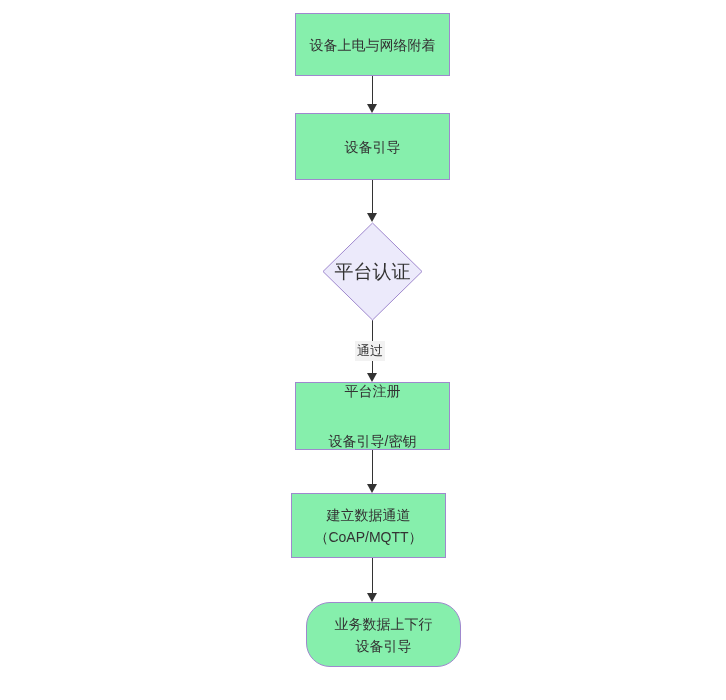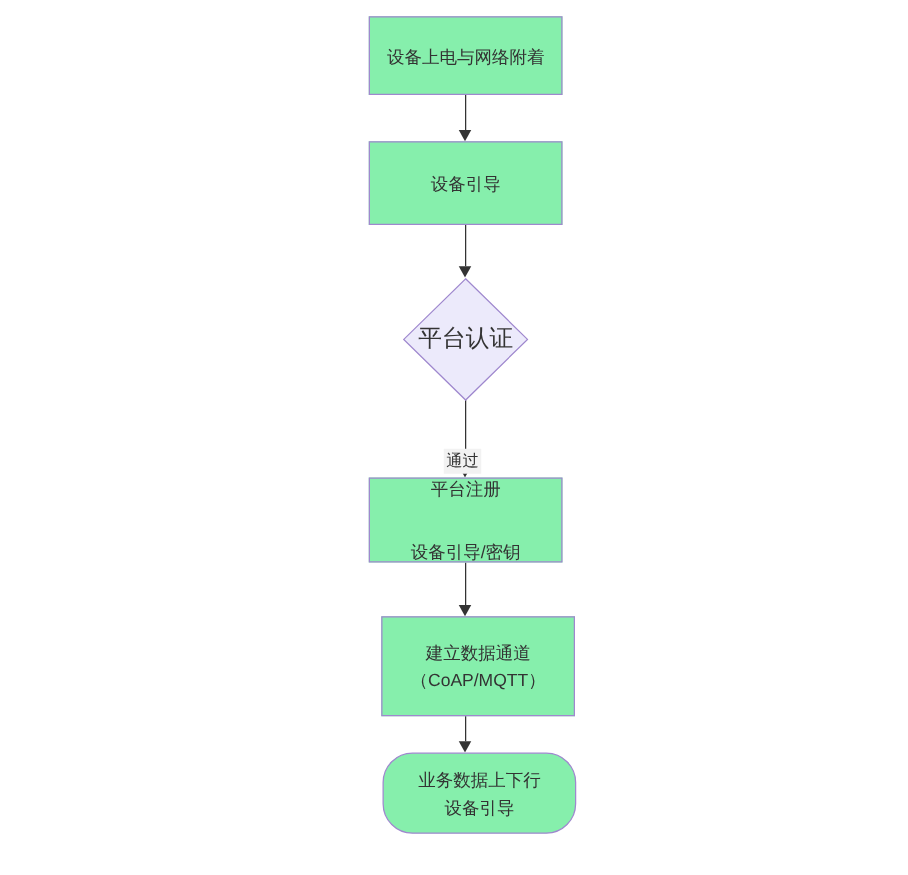--- a/index.html
+++ b/index.html
@@ -105,21 +105,21 @@
 
   <div class="edge" style="left:372px; top:180px; width:1px; height:42px;">
     <div class="edge-line" style="height:33px;"></div>
     <div class="arrow-head" style="top:33px;"></div>
   </div>
 
   <div class="edge" style="left:372px; top:320px; width:1px; height:62px;">
     <div class="edge-line" style="height:53px;"></div>
     <div class="arrow-head" style="top:53px;"></div>
   </div>
-  <div class="edge-label" style="left:355px; top:359px;font-family:Liberation Serif, serif;">通过</div>
+  <div class="edge-label" style="left:355px; top:341px;font-family:Liberation Serif, serif;">通过</div>
 
   <div class="edge" style="left:372px; top:450px; width:1px; height:43px;">
     <div class="edge-line" style="height:34px;"></div>
     <div class="arrow-head" style="top:34px;"></div>
   </div>
 
   <div class="edge" style="left:372px; top:558px; width:1px; height:44px;">
     <div class="edge-line" style="height:35px;"></div>
     <div class="arrow-head" style="top:35px;"></div>
   </div>
@@ -137,21 +137,21 @@
       <polygon points="50.5,1 100,49.5 50.5,98 1,49.5" fill="#ECEAFB" stroke="#9F88CE" stroke-width="1"></polygon>
     </svg>
     <div class="diamond-label">平台认证</div>
   </div>
 
   <div class="node" style="left:295px; top:382px; width:155px; height:68px;gap:28px;">
     <span class="line">平台注册</span>
     <span class="line">设备引导/密钥</span>
   </div>
 
-  <div class="node" style="left:305px; top:493px; width:155px; height:80px;">
+  <div class="node" style="left:291px; top:493px; width:155px; height:65px;">
     <span class="line">建立数据通道</span>
     <span class="line">（CoAP/MQTT）</span>
   </div>
 
   <div class="node" style="left:306px; top:602px; width:155px; height:65px;border-radius:24px;">
     <span class="line">业务数据上下行</span>
     <span class="line">设备引导</span>
   </div>
 
 </div>

